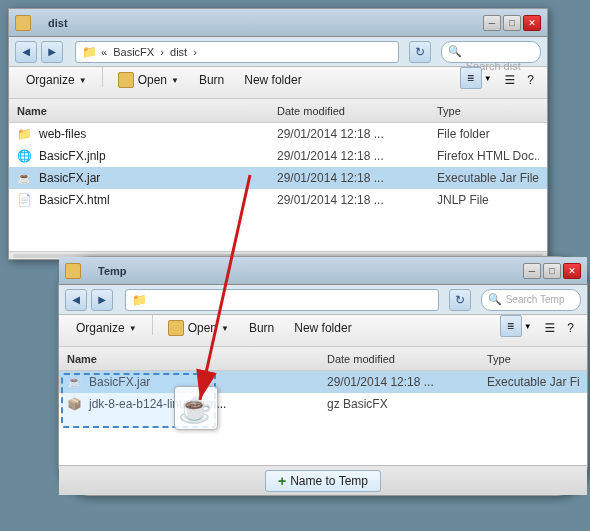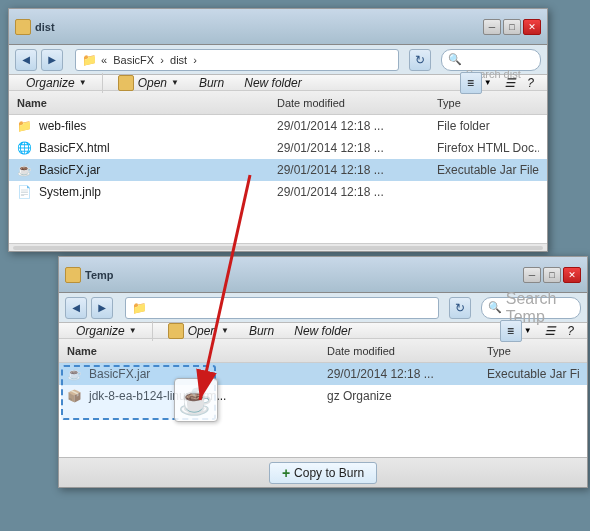--- a/index.html
+++ b/index.html
@@ -15,27 +15,27 @@
 
     
     .window {
       position: absolute;
       background: #f0f0f0;
       border: 1px solid #999;
       box-shadow: 2px 2px 8px rgba(0,0,0,0.4);
     }
 
     .title-bar {
-      height: 36px;
+      height: 28px;
       background: linear-gradient(to bottom, #c8d8e8 0%, #a8bfcf 100%);
       border-bottom: 1px solid #888;
       display: flex;
       align-items: center;
       padding: 0 6px;
-      gap: 4px;
+      gap: 17px;
     }
 
     .title-bar-icon {
       width: 16px;
       height: 16px;
       background: #e8c060;
       border: 1px solid #b8903a;
       border-radius: 2px;
       flex-shrink: 0;
     }
@@ -138,28 +138,27 @@
       display: flex;
       align-items: center;
       padding: 0 6px;
       font-size: 11px;
       color: #888;
       gap: 4px;
     }
 
     
     .toolbar {
-      height: 16px;
+      height: 32px;
       background: linear-gradient(to bottom, #f8f8f8, #e8e8e8);
       border-bottom: 1px solid #ccc;
       display: flex;
-      align-items: center;
+      align-items: flex-start;
       padding: 0 8px;
       gap: 2px;
-      font-style: italic;
     }
 
     .toolbar-btn {
       height: 26px;
       padding: 0 8px;
       background: transparent;
       border: 1px solid transparent;
       border-radius: 3px;
       display: flex;
       align-items: center;
@@ -355,20 +354,21 @@
       top: 8px;
       left: 8px;
       width: 540px;
     }
 
     
     #window2 {
       top: 256px;
       left: 58px;
       width: 530px;
+      border-radius: 32px;
     }
 
     
     .drag-target-highlight {
       position: absolute;
       border: 2px dashed #4488cc;
       background: rgba(180, 220, 255, 0.3);
       pointer-events: none;
     }
   </style>
@@ -444,41 +444,42 @@
         <div class="file-icon folder-color">📁</div>
         <span>web-files</span>
       </div>
       <div class="file-date">29/01/2014 12:18 ...</div>
       <div class="file-type">File folder</div>
     </div>
 
     <div class="file-row">
       <div class="file-name">
         <div class="file-icon" style="color:#e07050;">🌐</div>
-        <span>BasicFX.html</span>
+        <span>BasicFX.jnlp</span>
       </div>
       <div class="file-date">29/01/2014 12:18 ...</div>
       <div class="file-type">Firefox HTML Doc...</div>
     </div>
 
     <div class="file-row selected">
       <div class="file-name">
         <div class="file-icon jar-color">☕</div>
         <span>BasicFX.jar</span>
       </div>
       <div class="file-date">29/01/2014 12:18 ...</div>
       <div class="file-type">Executable Jar File</div>
     </div>
 
     <div class="file-row">
       <div class="file-name">
         <div class="file-icon file-color">📄</div>
-        <span>System.jnlp</span>
+        <span>BasicFX.html</span>
       </div>
       <div class="file-date">29/01/2014 12:18 ...</div>
+      <div class="file-type">JNLP File</div>
     </div>
 
     <div style="height:40px;background:white;"></div>
   </div>
 
   <div class="scroll-area">
     <div class="scroll-track"></div>
   </div>
 </div>
 
@@ -499,21 +500,21 @@
     <div class="nav-btn">▶</div>
     <div style="width:4px;"></div>
     <div class="address-path">
       <span class="folder-icon">📁</span>
     </div>
     <div style="width:2px;"></div>
     <div class="refresh-btn">↻</div>
     <div style="width:2px;"></div>
     <div class="search-box">
       <span>🔍</span>
-      <span style="color:#aaa;font-size:16px;">Search Temp</span>
+      <span style="color:#aaa;font-size:10px;">Search Temp</span>
     </div>
   </div>
 
   <div class="toolbar">
     <div class="toolbar-btn">
       <span>Organize</span>
       <span style="font-size:8px;">▼</span>
     </div>
     <div class="toolbar-divider"></div>
     <div class="toolbar-btn">
@@ -553,39 +554,39 @@
         </div>
         <div class="file-date">29/01/2014 12:18 ...</div>
         <div class="file-type">Executable Jar File</div>
       </div>
 
       <div class="file-row">
         <div class="file-name">
           <div class="file-icon" style="color:#888;">📦</div>
           <span>jdk-8-ea-b124-linux-arm...</span>
         </div>
-        <div class="file-type">gz Organize</div>
+        <div class="file-type">gz BasicFX</div>
       </div>
 
       <div style="height:50px;background:white;"></div>
     </div>
 
     <div class="drag-target-highlight" style="top:2px; left:2px; width:155px; height:55px; border-radius:3px;"></div>
 
     <div class="ghost-icon" style="left:115px; top:15px; opacity:0.85;">
       <div style="width:44px; height:44px; background:white; border:1px solid #aaa; border-radius:4px; box-shadow:1px 1px 4px rgba(0,0,0,0.3); display:flex; align-items:center; justify-content:center;">
         <span style="font-size:28px;">☕</span>
       </div>
     </div>
   </div>
 
   <div class="status-bar">
     <div class="copy-btn">
       <span class="copy-plus">+</span>
-      <span>Copy to Burn</span>
+      <span>Name to Temp</span>
     </div>
   </div>
 </div>
 
 <svg style="position:absolute;top:0;left:0;width:590px;height:531px;pointer-events:none;z-index:200;">
   <defs>
     <marker id="arrowhead" markerWidth="10" markerHeight="7" refX="10" refY="3.5" orient="auto">
       <polygon points="0 0, 10 3.5, 0 7" fill="#cc1a1a"></polygon>
     </marker>
   </defs>

